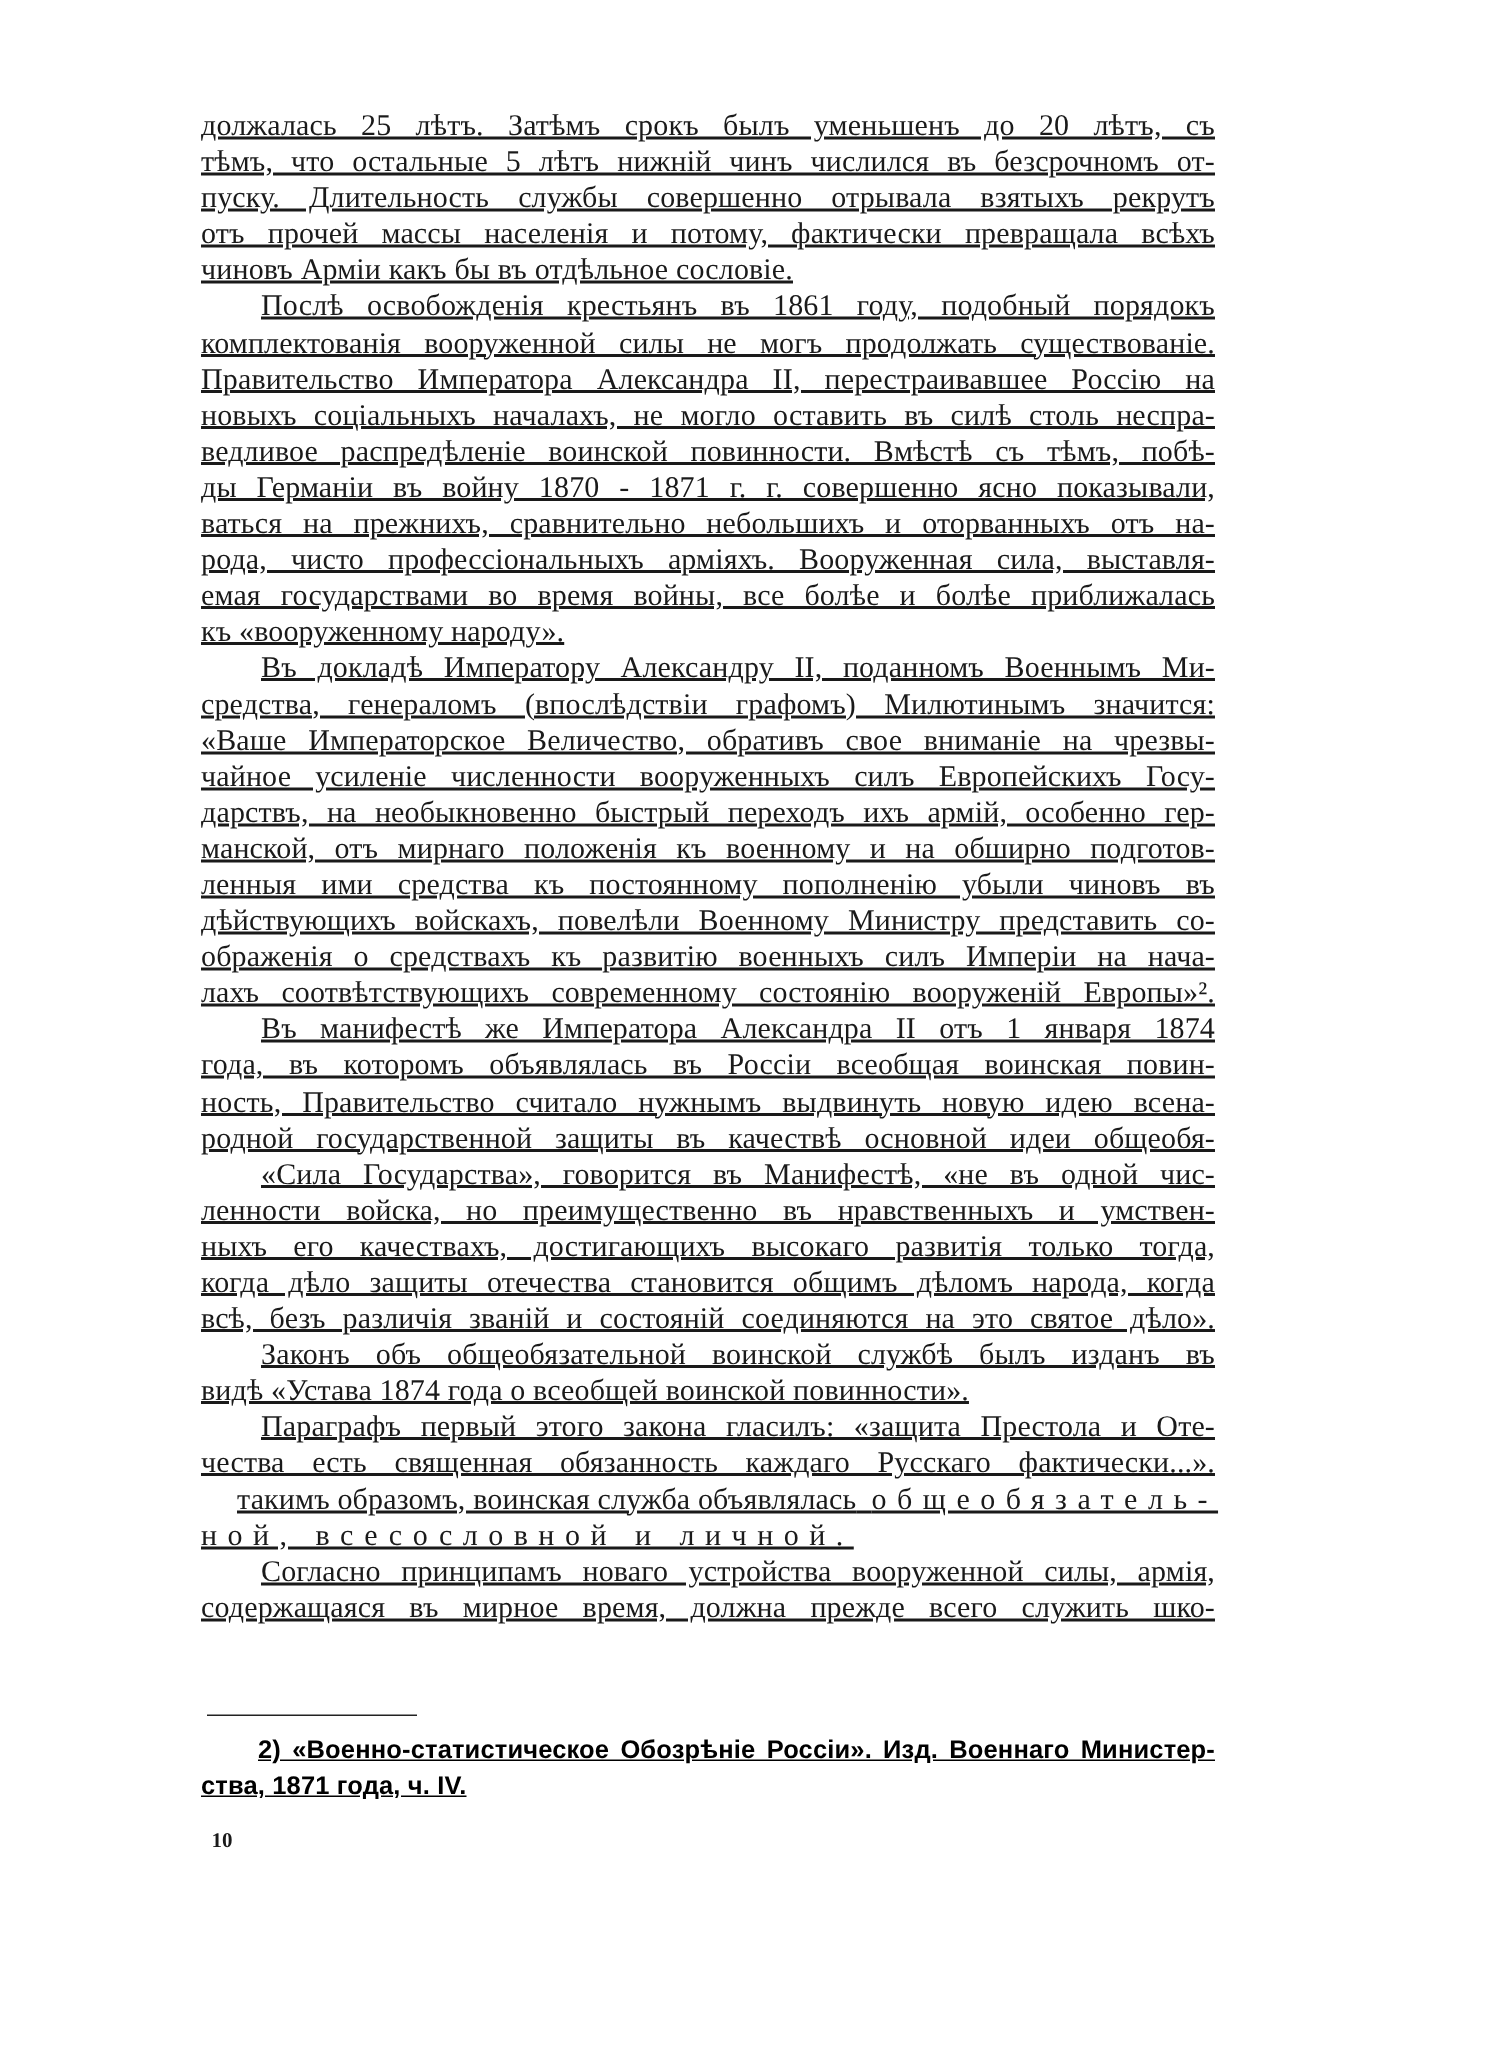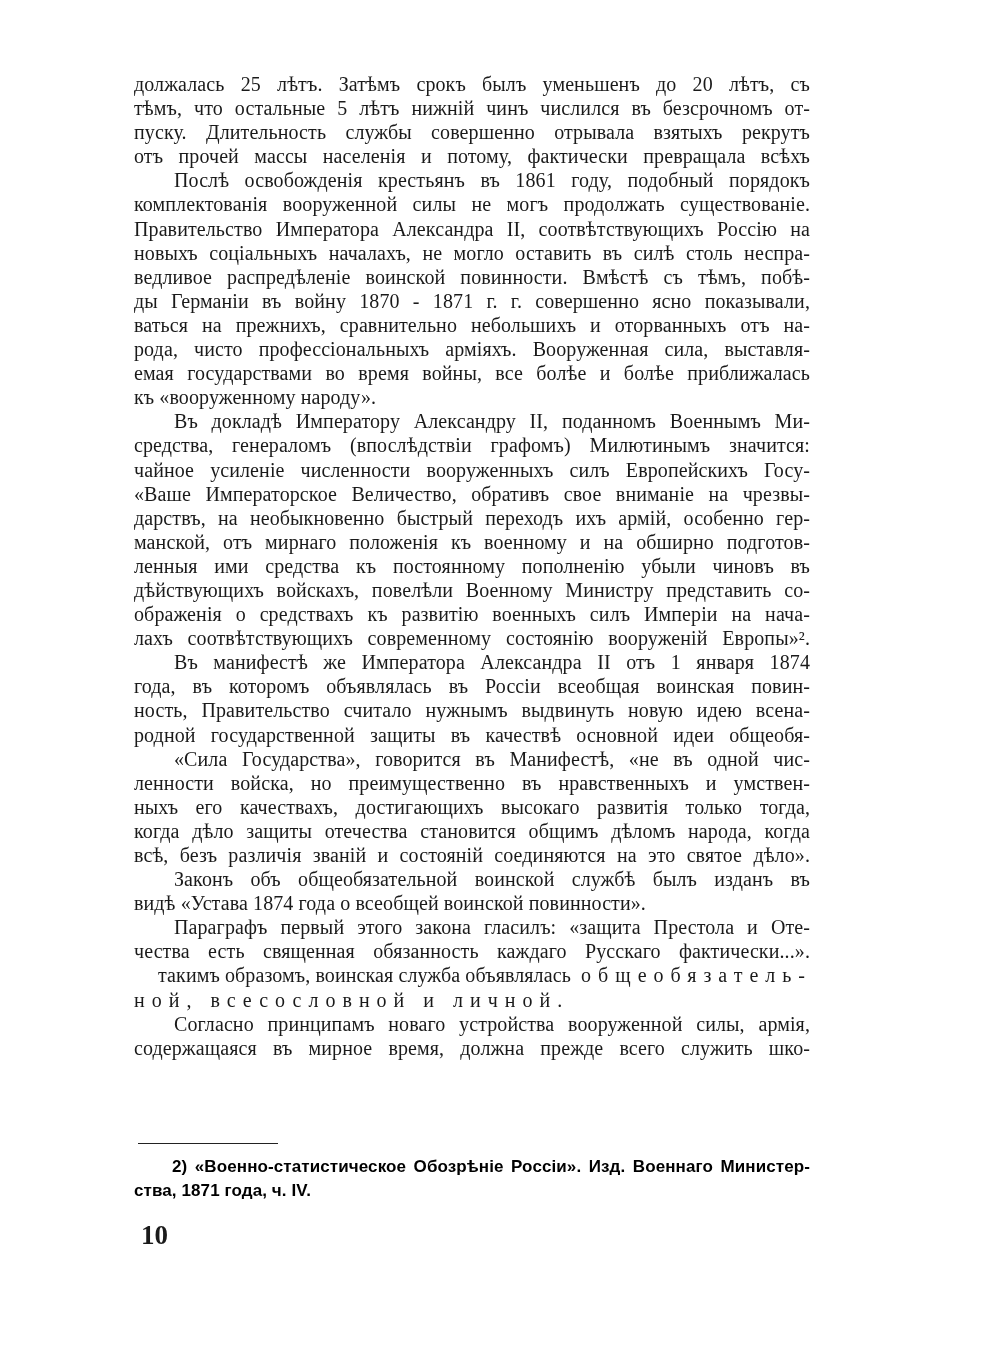--- a/index.html
+++ b/index.html
@@ -6,56 +6,58 @@
   body { width: 1000px; height: 1365px; position: relative; overflow: hidden; }
   .page {
     position: absolute; left: 0; top: 0; width: 1000px; height: 1365px; background: #ffffff;
     font-family: "Liberation Serif", "DejaVu Serif", serif; color: #1a1a1a;
   }
   .body-text { position: absolute; left: 134px; top: 72px; width: 676px; }
   .line {
     display: block; height: 24.1px; line-height: 24.1px; font-size: 20px;
     white-space: nowrap; text-align: justify; text-align-last: justify;
     letter-spacing: 0.1px;
+    text-decoration: underline;
   }
   .line.last { text-align-last: left; }
   .line.indent { padding-left: 40px; }
   .spaced { letter-spacing: 7px; }
   .rule { position: absolute; left: 138px; top: 1143px; width: 140px; height: 0; border-top: 1.5px solid #222; }
   .footnote { position: absolute; left: 134px; top: 1155px; width: 676px; font-family: "Liberation Sans", "DejaVu Sans", sans-serif; font-weight: bold; font-size: 17px; color: #000000; }
   .footnote .line { height: 24px; line-height: 24px; font-size: 17px; }
   .footnote .line.indent { padding-left: 38px; }
-  .page-number { position: absolute; left: 141px; top: 1220px; font-family: "Liberation Serif", "DejaVu Serif", serif; font-size: 27px; font-weight: bold; color: #1a1a1a; }
+  .page-number { position: absolute; left: 141px; top: 1220px; font-family: "Liberation Serif", "DejaVu Serif", serif; font-size: 14px; font-weight: bold; color: #1a1a1a; }
 </style>
 </head>
 <body>
 
 <div class="page">
   <div class="body-text">
 
     <span class="line">должалась 25 лѣтъ. Затѣмъ срокъ былъ уменьшенъ до 20 лѣтъ, съ</span>
     <span class="line">тѣмъ, что остальные 5 лѣтъ нижній чинъ числился въ безсрочномъ от-</span>
     <span class="line">пуску. Длительность службы совершенно отрывала взятыхъ рекрутъ</span>
     <span class="line">отъ прочей массы населенія и потому, фактически превращала всѣхъ</span>
+    <span class="line last">чиновъ Арміи какъ бы въ отдѣльное сословіе.</span>
 
     <span class="line indent">Послѣ освобожденія крестьянъ въ 1861 году, подобный порядокъ</span>
     <span class="line">комплектованія вооруженной силы не могъ продолжать существованіе.</span>
-    <span class="line">Правительство Императора Александра II, соотвѣтствующихъ Россію на</span>
+    <span class="line">Правительство Императора Александра II, перестраивавшее Россію на</span>
     <span class="line">новыхъ соціальныхъ началахъ, не могло оставить въ силѣ столь неспра-</span>
     <span class="line">ведливое распредѣленіе воинской повинности. Вмѣстѣ съ тѣмъ, побѣ-</span>
     <span class="line">ды Германіи въ войну 1870 - 1871 г. г. совершенно ясно показывали,</span>
     <span class="line">ваться на прежнихъ, сравнительно небольшихъ и оторванныхъ отъ на-</span>
     <span class="line">рода, чисто профессіональныхъ арміяхъ. Вооруженная сила, выставля-</span>
     <span class="line">емая государствами во время войны, все болѣе и болѣе приближалась</span>
     <span class="line last">къ «вооруженному народу».</span>
 
     <span class="line indent">Въ докладѣ Императору Александру II, поданномъ Военнымъ Ми-</span>
     <span class="line">средства, генераломъ (впослѣдствіи графомъ) Милютинымъ значится:</span>
+    <span class="line">«Ваше Императорское Величество, обративъ свое вниманіе на чрезвы-</span>
     <span class="line">чайное усиленіе численности вооруженныхъ силъ Европейскихъ Госу-</span>
-    <span class="line">«Ваше Императорское Величество, обративъ свое вниманіе на чрезвы-</span>
     <span class="line">дарствъ, на необыкновенно быстрый переходъ ихъ армій, особенно гер-</span>
     <span class="line">манской, отъ мирнаго положенія къ военному и на обширно подготов-</span>
     <span class="line">ленныя ими средства къ постоянному пополненію убыли чиновъ въ</span>
     <span class="line">дѣйствующихъ войскахъ, повелѣли Военному Министру представить со-</span>
     <span class="line">ображенія о средствахъ къ развитію военныхъ силъ Имперіи на нача-</span>
     <span class="line">лахъ соотвѣтствующихъ современному состоянію вооруженій Европы»².</span>
 
     <span class="line indent">Въ манифестѣ же Императора Александра II отъ 1 января 1874</span>
     <span class="line">года, въ которомъ объявлялась въ Россіи всеобщая воинская повин-</span>
     <span class="line">ность, Правительство считало нужнымъ выдвинуть новую идею всена-</span>

